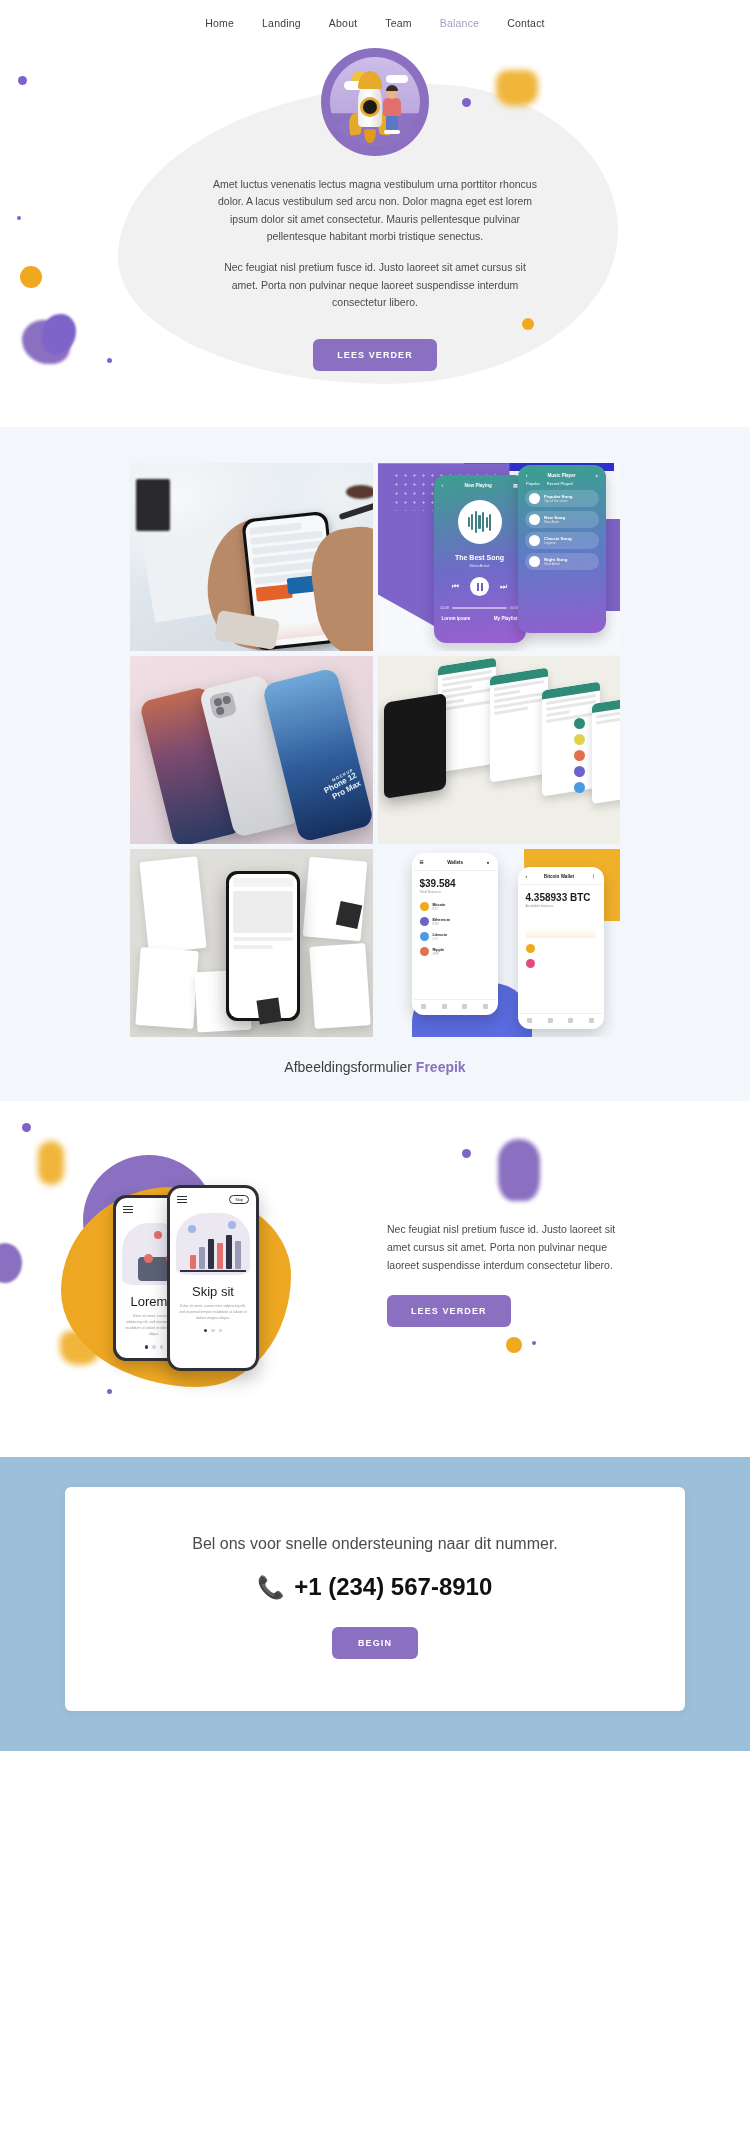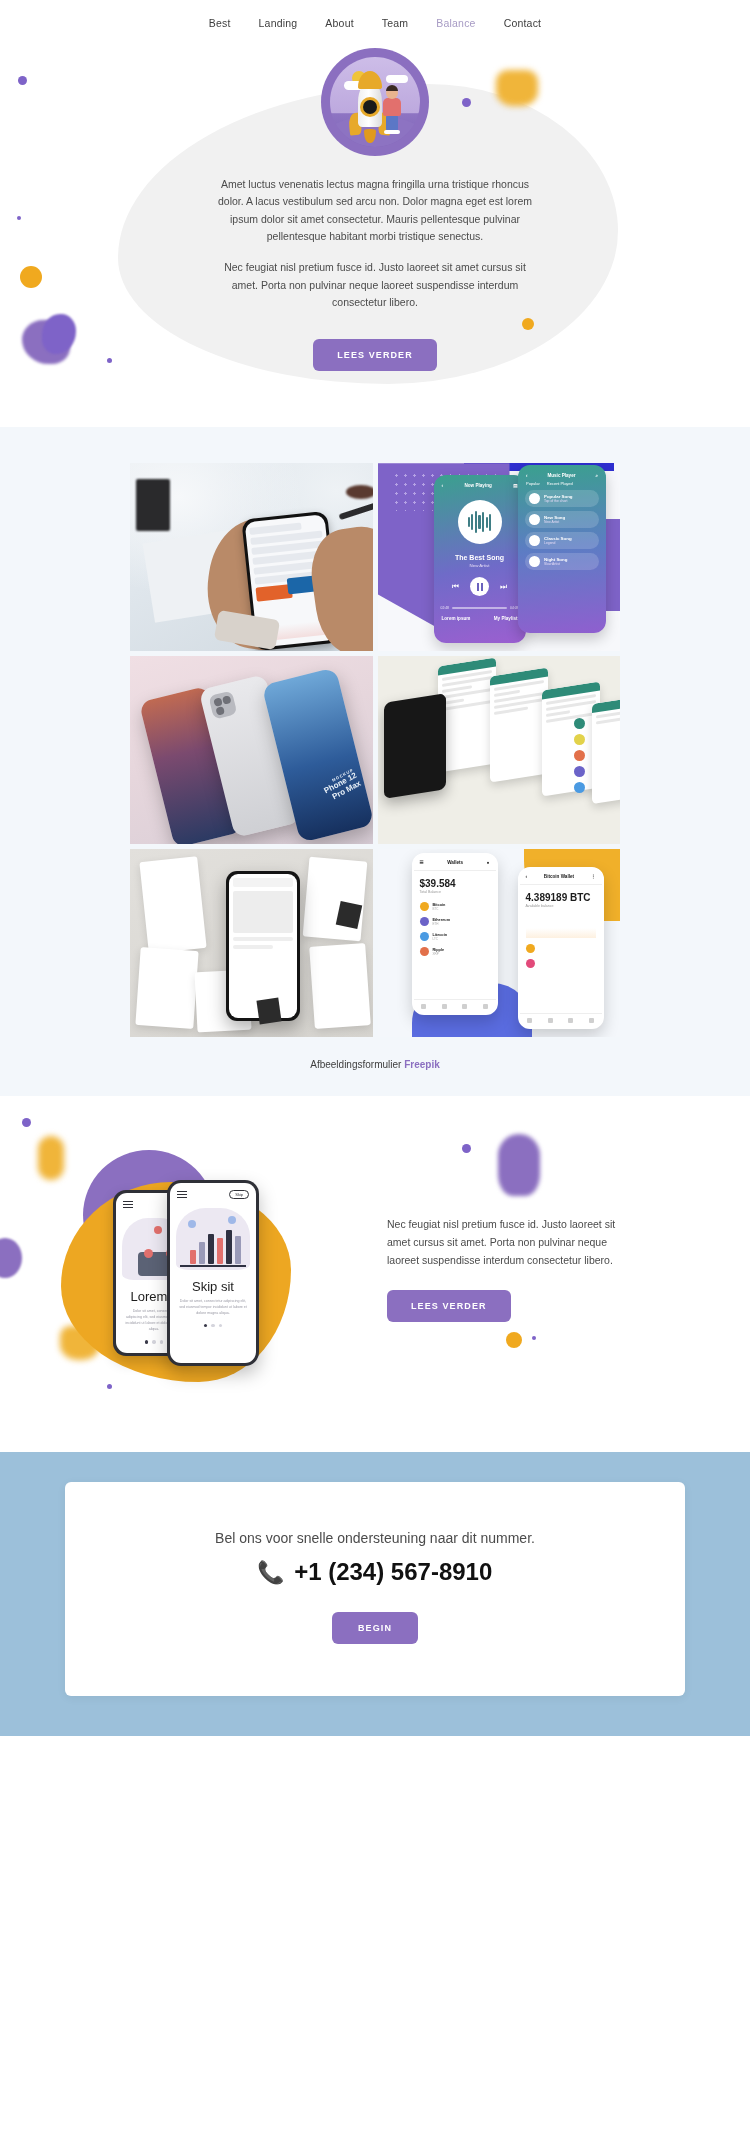--- a/index.html
+++ b/index.html
@@ -132,21 +132,21 @@
     padding: 36px 0 26px;
   }
   .grid {
     width: 490px; margin: 0 auto;
     display: grid;
     grid-template-columns: 1fr 1fr;
     gap: 5px;
   }
   .cell { height: 188px; overflow: hidden; position: relative; background:#ddd; }
   .caption {
-    text-align: center; font-size: 10px; color: #3e3e3e; margin-top: 22px;
+    text-align: center; font-size: 14px; color: #3e3e3e; margin-top: 22px;
   }
   .caption a { color: #8b6fc0; text-decoration: none; font-weight: 700; }
 
   
   .photo1 { background: linear-gradient(150deg,#e9eef2 0%,#dfe6ec 40%,#cfd8df 100%); }
   .p1-desk { position:absolute; inset:0; background:
       radial-gradient(ellipse at 20% 18%, #f6f8fa 0%, transparent 45%),
       radial-gradient(ellipse at 85% 15%, #eef2f5 0%, transparent 40%); }
   .p1-blk { position:absolute; left:6px; top:16px; width:34px;height:52px; background:#2a2a2c; border-radius:2px; filter:blur(1px);}
   .p1-pen { position:absolute; left:208px; top:42px; width:60px;height:6px;background:#2b2b2d;border-radius:3px;transform:rotate(-18deg);filter:blur(.6px);}
@@ -288,42 +288,42 @@
 
   
   .cta { background: #9cc0da; padding: 30px 0 40px; }
   .cta-card {
     width: 620px; margin: 0 auto;
     background: #fff; border-radius: 6px;
     padding: 48px 20px 52px; text-align: center;
     box-shadow: 0 2px 10px rgba(0,0,0,.06);
   }
   .cta-card h2 { font-size: 24px; font-weight: 400; color: #1b1b1b; margin-bottom: 16px;}
-  .cta-card .sub { font-size: 14px; color: #4b4b4b; margin-bottom: 12px;}
+  .cta-card .sub { font-size: 16px; color: #4b4b4b; margin-bottom: 20px;}
   .phone-line {
     display:flex; align-items:center; justify-content:center; gap:9px;
     font-size: 24px; font-weight: 700; color:#111; margin-bottom: 26px;
   }
   .phone-ic { color:#eda722; font-size:22px; line-height:1; transform: translateY(1px); }
   .cta-card .btn { padding: 11px 26px; }
 
   
   .footer {
     background: #333333; height: 80px;
     display:flex; align-items:center; justify-content:center;
   }
   .footer span { color:#d6d6d6; font-size:9.5px; }
 </style>
 </head>
 <body>
 
 <div class="page">
 
   <nav class="nav">
-    <a href="#">Best</a>
+    <a href="#">Home</a>
     <a href="#">Landing</a>
     <a href="#">About</a>
     <a href="#">Team</a>
     <a href="#" class="active">Balance</a>
     <a href="#">Contact</a>
   </nav>
 
   <section class="hero">
     <div class="hero-blob"></div>
 
@@ -351,21 +351,21 @@
           <div class="rb-nose"></div>
           <div class="rb-window"></div>
           <div class="rb-person-legs"></div>
           <div class="rb-person-body"></div>
           <div class="rb-person-head"></div>
           <div class="rb-person-hair"></div>
           <div class="rb-person-shoe"></div>
         </div>
       </div>
 
-      <p>Amet luctus venenatis lectus magna fringilla urna tristique rhoncus dolor. A lacus vestibulum sed arcu non. Dolor magna eget est lorem ipsum dolor sit amet consectetur. Mauris pellentesque pulvinar pellentesque habitant morbi tristique senectus.</p>
+      <p>Amet luctus venenatis lectus magna vestibulum urna porttitor rhoncus dolor. A lacus vestibulum sed arcu non. Dolor magna eget est lorem ipsum dolor sit amet consectetur. Mauris pellentesque pulvinar pellentesque habitant morbi tristique senectus.</p>
       <p>Nec feugiat nisl pretium fusce id. Justo laoreet sit amet cursus sit amet. Porta non pulvinar neque laoreet suspendisse interdum consectetur libero.</p>
       <button class="btn">LEES VERDER</button>
     </div>
   </section>
 
   <section class="gallery">
     <div class="grid">
 
       <div class="cell photo1">
         <div class="p1-desk"></div>
@@ -593,21 +593,21 @@
               <i></i>
               <i></i>
             </div>
         </div>
         <div class="m6-ph" style="left:140px;top:18px;">
           <div class="m6-hdr">
             <span>‹</span>
             <span>Bitcoin Wallet</span>
             <span>⋮</span>
           </div>
-          <div class="m6-amt">4.389189 BTC</div>
+          <div class="m6-amt">4.358933 BTC</div>
           <div class="m6-cap">Available balance</div>
           <div class="m6-spark"></div>
           <div class="m6-row">
               <span class="m6-ic" style="background:#f0a91f"></span>
               <span class="m6-rl">
                 <b>&nbsp;</b>
                 <span>&nbsp;</span>
               </span>
             </div>
           <div class="m6-row">

